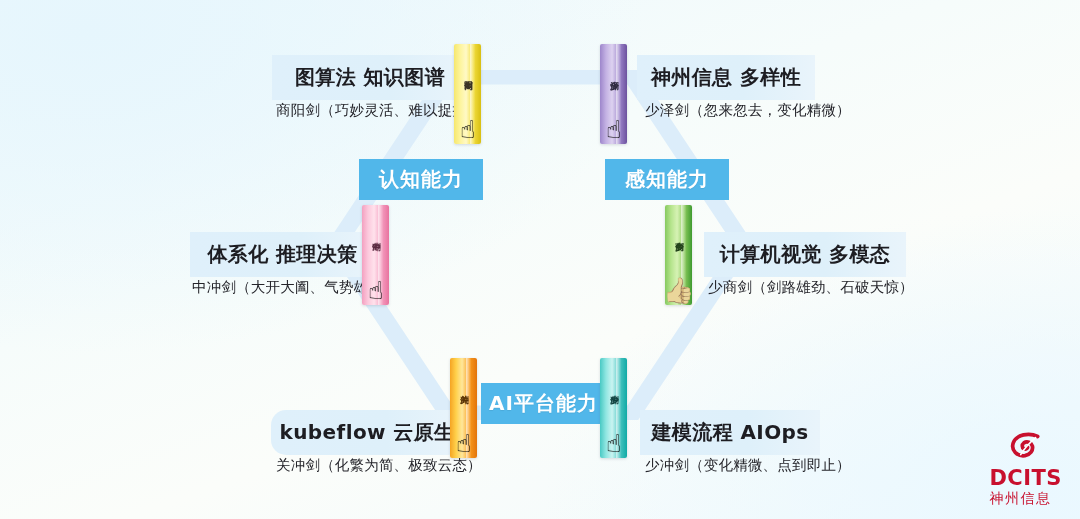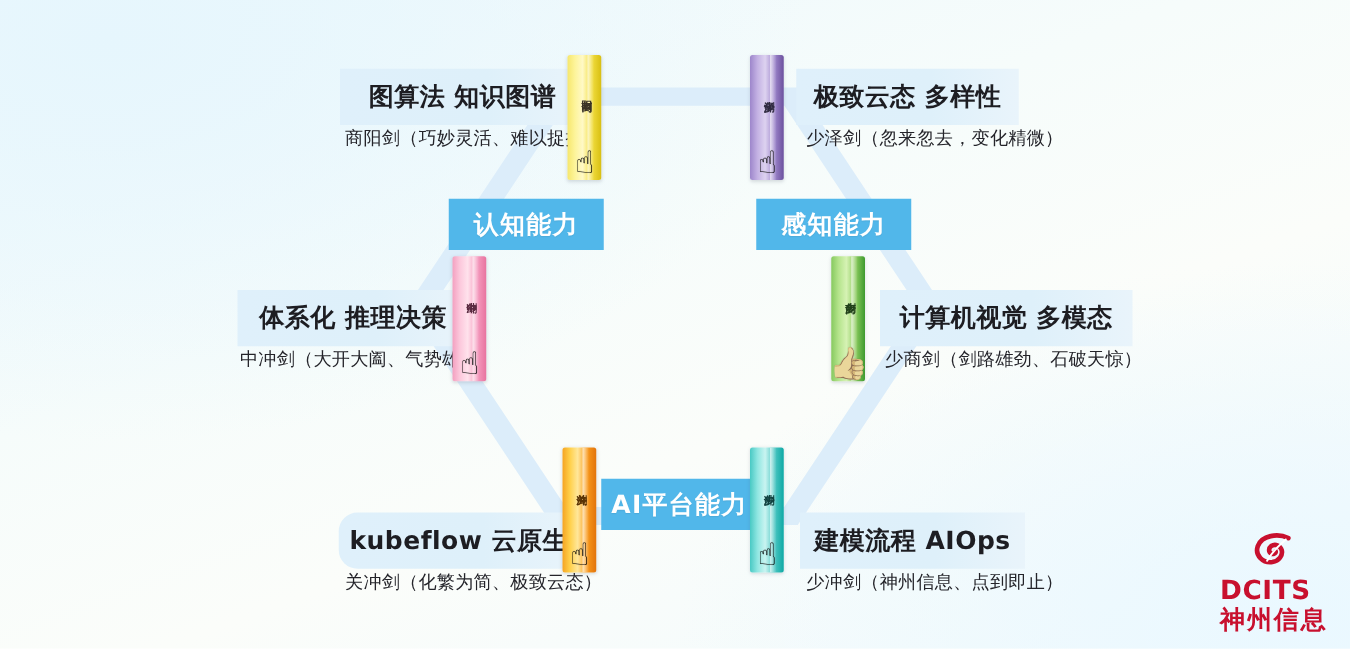--- a/index.html
+++ b/index.html
@@ -128,22 +128,22 @@
   .logo .words { display: flex; flex-direction: column; line-height: 1; }
   .logo .en {
     color: #c8102e;
     font-weight: 800;
     font-size: 21px;
     letter-spacing: 0.5px;
     font-family: "DejaVu Sans", "Liberation Sans", sans-serif;
   }
   .logo .cn {
     color: #c8102e;
-    font-weight: 700;
-    font-size: 20px;
+    font-weight: 400;
+    font-size: 14px;
     letter-spacing: 1.5px;
     margin-top: 2px;
   }
 </style>
 </head>
 <body>
 
 <div id="stage">
 
   <div class="hex-ring">
@@ -163,21 +163,21 @@
     <span class="hand">☝</span>
   </div>
 
   <div class="pillar" style="left:600px; top:44px; width:27px; height:100px;
        background:linear-gradient(to right,#9d86cb 0%,#c3b1e3 22%,#ddd2f0 45%,#9d86cb 72%,#6c519e 100%);">
     <span class="gloss"></span>
     <span class="pl-label" style="color:#2f2a40;">少泽剑</span>
     <span class="hand">☝</span>
   </div>
   <div class="chip ctr" style="left:637px; top:55px; width:178px; height:45px;">
-    <span class="inner">极致云态 多样性</span>
+    <span class="inner">神州信息 多样性</span>
   </div>
   <div class="caption" style="left:645px; top:101px;text-align:center;">少泽剑（忽来忽去，变化精微）</div>
 
   <div class="cap-bar" style="left:359px; top:159px; width:124px; height:41px;">
     <span>认知能力</span>
   </div>
   <div class="cap-bar" style="left:605px; top:159px; width:124px; height:41px;">
     <span>感知能力</span>
   </div>
 
@@ -221,21 +221,21 @@
 
   <div class="pillar" style="left:600px; top:358px; width:27px; height:100px;
        background:linear-gradient(to right,#49c9c4 0%,#8fe6e1 22%,#c9f4f1 45%,#4cc6c2 72%,#0fa9a5 100%);">
     <span class="gloss"></span>
     <span class="pl-label" style="color:#10403e;">少冲剑</span>
     <span class="hand">☝</span>
   </div>
   <div class="chip ctr" style="left:640px; top:410px; width:180px; height:45px;">
     <span class="inner">建模流程 AIOps</span>
   </div>
-  <div class="caption" style="left:645px; top:456px;">少冲剑（神州信息、点到即止）</div>
+  <div class="caption" style="left:645px; top:456px;">少冲剑（变化精微、点到即止）</div>
 
   <div class="logo">
     <svg class="mark" viewBox="0 0 64 64">
       <path d="M54 16 C38 8 14 12 8 28 C3 42 16 54 30 52 C40 50 46 42 44 34 C42 27 34 24 28 28
                C24 31 24 37 28 39 C31 41 35 39 35 36" fill="none" stroke="#c8102e" stroke-width="7" stroke-linecap="round"></path>
       <path d="M50 18 C36 30 28 40 22 50" fill="none" stroke="#ffffff" stroke-width="3" stroke-linecap="round"></path>
     </svg>
     <div class="words">
       <span class="en">DCITS</span>
       <span class="cn">神州信息</span>

